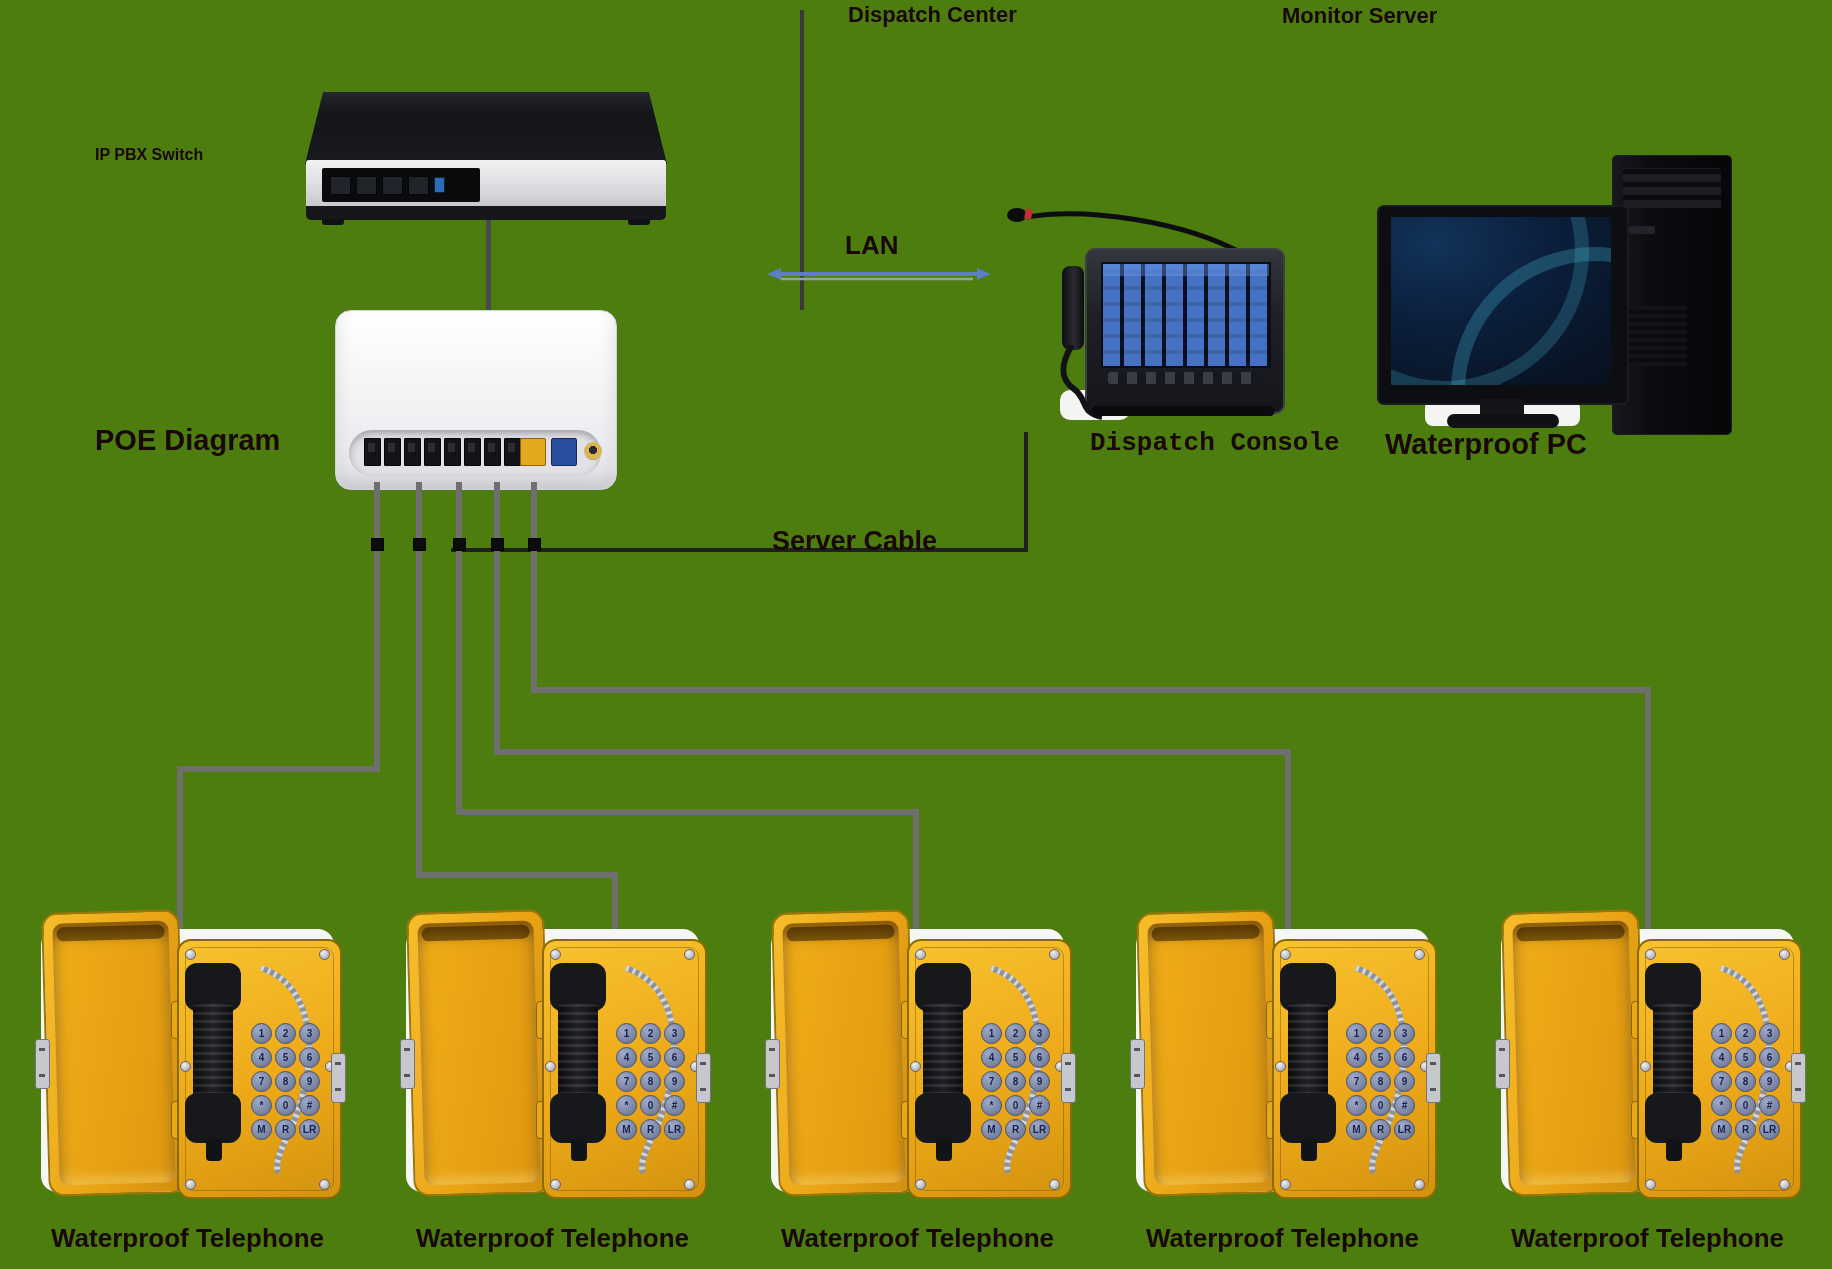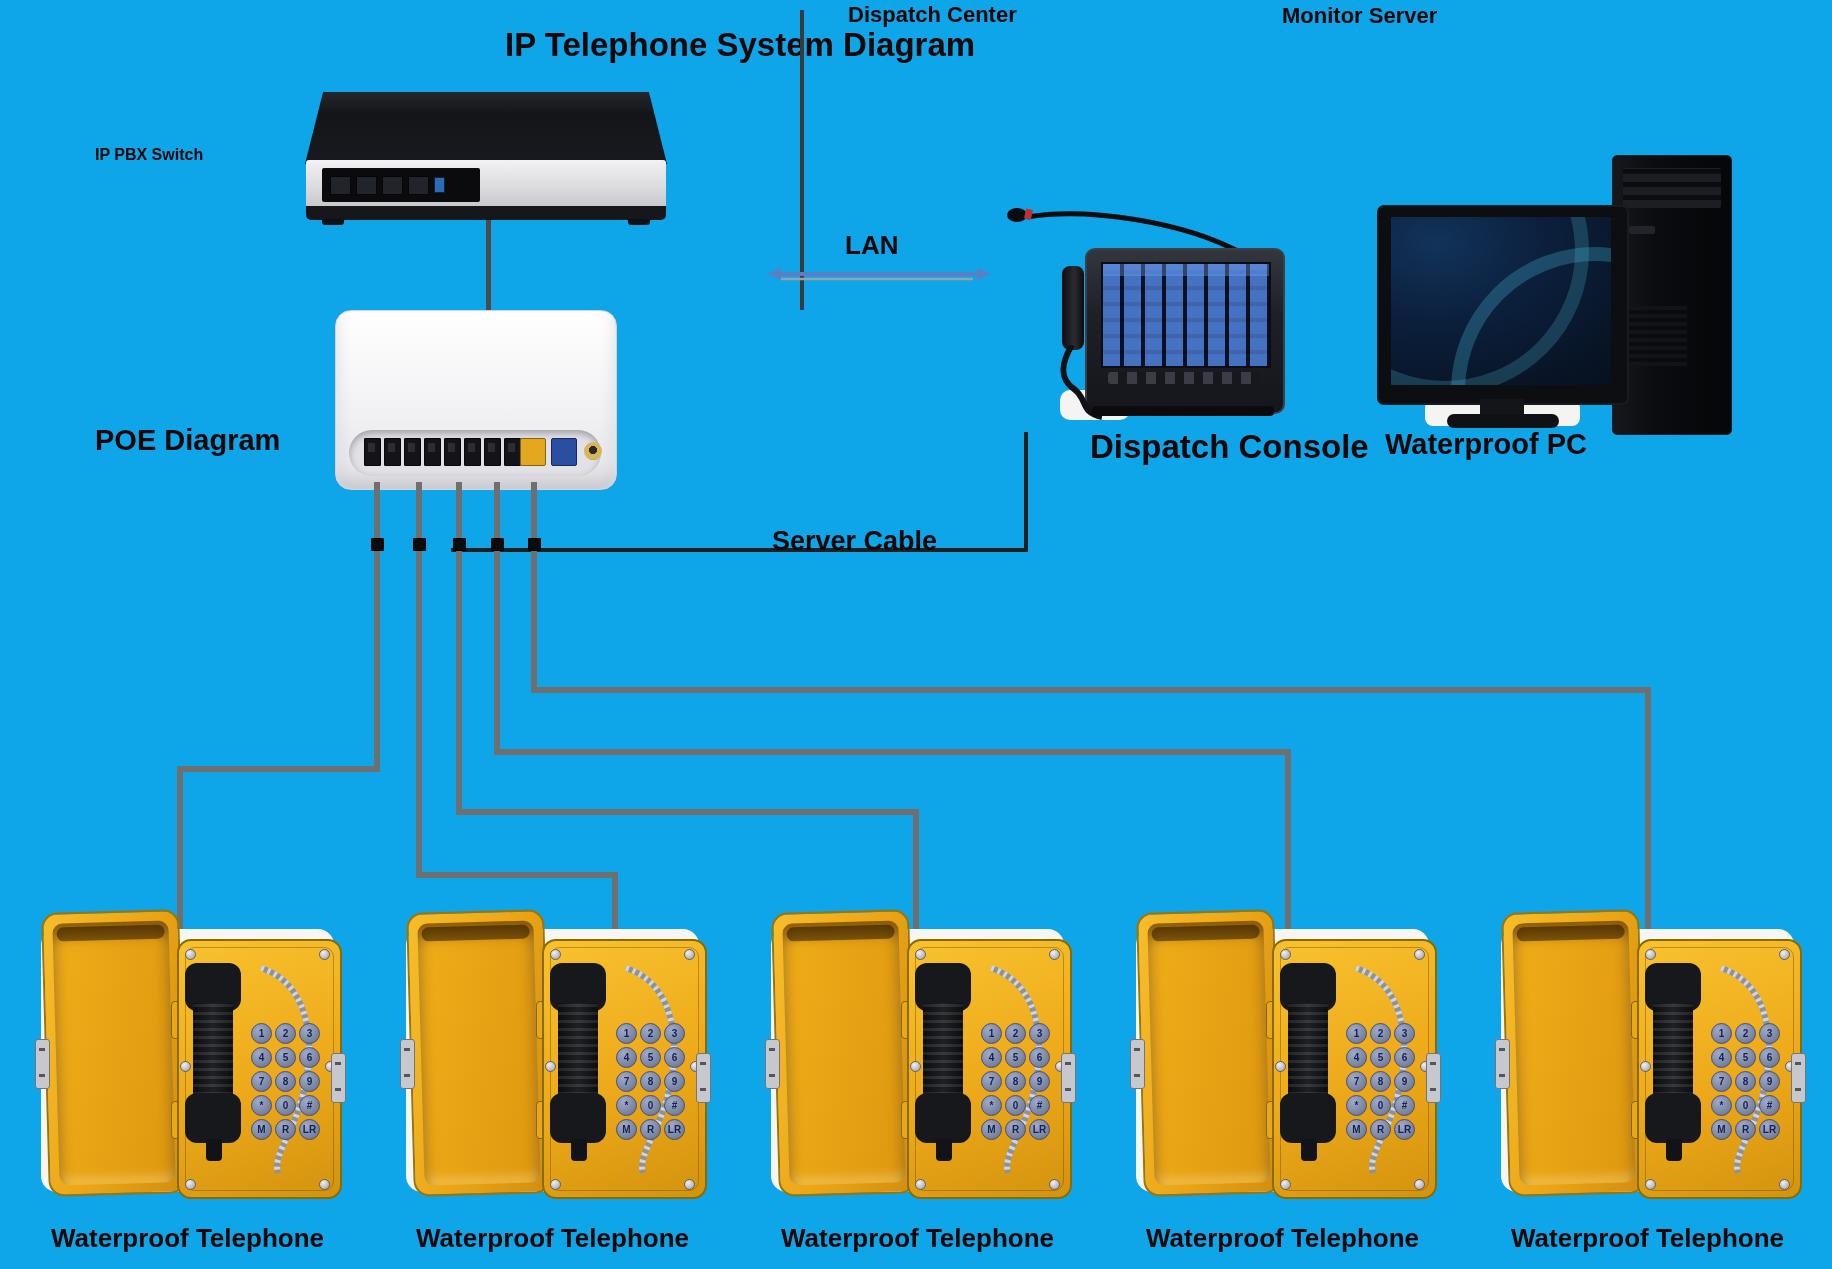--- a/index.html
+++ b/index.html
@@ -1,16 +1,16 @@
 <!DOCTYPE html>
 <html><head>
 <meta charset="utf-8">
 <style>
   html,body{margin:0;padding:0;background:#000;}
-  #stage{position:relative;width:1832px;height:1269px;background:#0ea5e9;overflow:hidden;
+  #stage{position:relative;width:1832px;height:1269px;background:#4d7c0f;overflow:hidden;
          font-family:"Liberation Sans", sans-serif;}
   .abs{position:absolute;}
 
   
   .dark-label{position:absolute;color:#1a0708;font-weight:bold;white-space:nowrap;}
 
   
   .wire{position:absolute;background:#6f6f6f;}
   .wire-dark{position:absolute;background:#1f1f1f;}
   .plug{position:absolute;width:11px;height:11px;background:#0c0c0c;border:1px solid #050505;}
@@ -108,21 +108,20 @@
   .white-blob{position:absolute;background:#f4f4f2;}
 </style>
 </head>
 <body>
 
 <div id="stage">
 
   <div class="dark-label" style="left:848px;top:2px;font-size:22px;">Dispatch Center</div>
   <div class="dark-label" style="left:1282px;top:3px;font-size:22px;">Monitor Server</div>
 
-  <div class="dark-label" style="left:505px;top:26px;font-size:33px;">IP Telephone System Diagram</div>
 
   <div class="abs" style="left:800px;top:10px;width:4px;height:300px;background:#3a3a3a;"></div>
 
   <div>
     <div class="srv-top"></div>
     <div class="srv-front"></div>
     <div class="srv-panel">
       <div class="srv-port"></div>
       <div class="srv-port"></div>
       <div class="srv-port"></div>
@@ -173,21 +172,21 @@
     </svg>
     <div class="con-handset"></div>
     <div class="con-body"></div>
     <div class="con-screen"></div>
     <div class="con-btnrow"></div>
     <svg class="abs" style="left:1058px;top:345px;" width="80" height="80">
       <path d="M14,0 C2,20 2,34 16,44 C30,54 22,68 44,72" stroke="#111216" stroke-width="6" fill="none"></path>
     </svg>
     <div class="con-base"></div>
   </div>
-  <div class="dark-label" style="left:1090px;top:428px;font-size:33px;">Dispatch Console</div>
+  <div class="dark-label" style="left:1090px;top:428px;font-size:26px;font-family:Liberation Mono, monospace;">Dispatch Console</div>
 
   <div>
     <div class="pc-tower">
       <div class="drives"></div>
       <div class="badge"></div>
       <div class="vents"></div>
     </div>
     <div class="white-blob" style="left:1425px;top:400px;width:155px;height:26px;border-radius:8px;"></div>
     <div class="pc-mon"></div>
     <div class="pc-screen">

